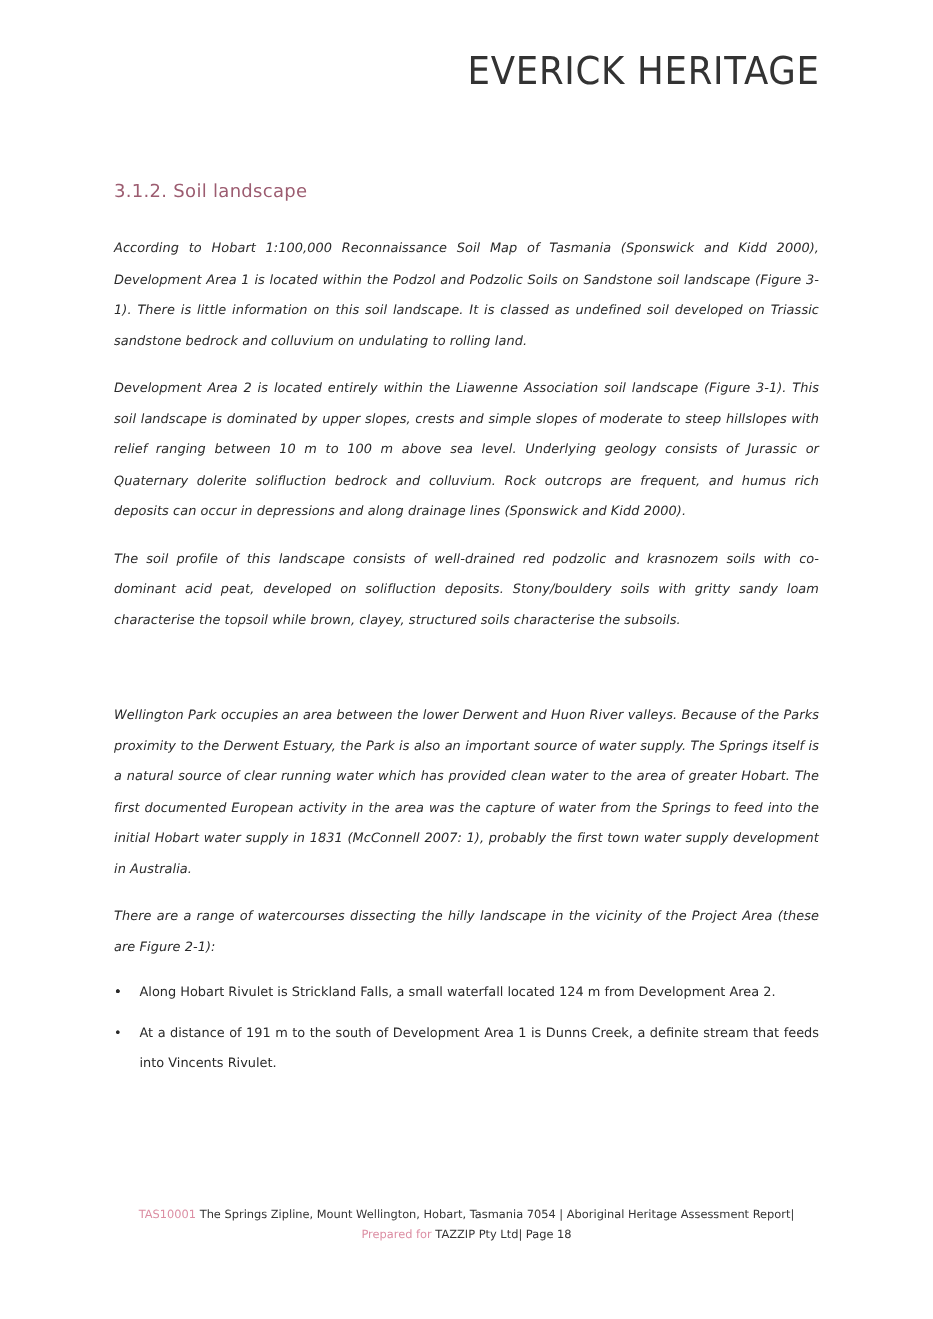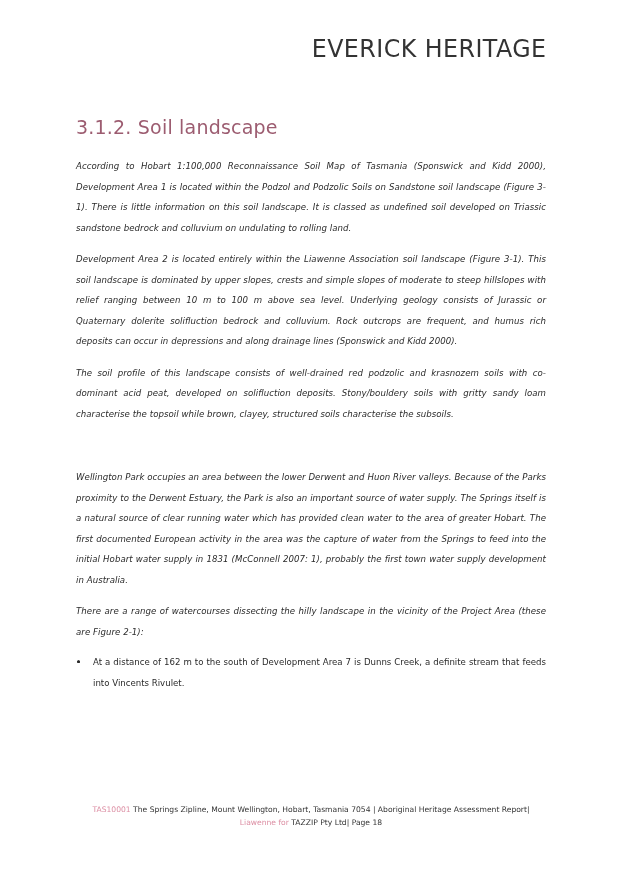--- a/index.html
+++ b/index.html
@@ -1,21 +1,21 @@
 <!DOCTYPE html>
 <html><head>
 <meta charset="utf-8">
 <style>
   html, body { margin: 0; padding: 0; background: #ffffff; }
   body { width: 622px; height: 879px; position: relative; overflow: hidden;
          font-family: "DejaVu Sans", sans-serif; color: #2a2a2a; }
   .logo { position: absolute; top: 33px; right: 75px; font-size: 25.5px; letter-spacing: 0.5px;
           color: #333333; font-family: "DejaVu Sans", sans-serif; font-weight: normal; transform: scaleX(0.93); transform-origin: right; }
   .content { position: absolute; left: 76px; width: 470px; top: 117px; }
-  h2 { font-size: 19px; font-weight: normal; color: #9c5c70; margin: 0; line-height: 20px; letter-spacing: 0.2px; }
+  h2 { font-size: 12px; font-weight: normal; color: #9c5c70; margin: 0; line-height: 20px; letter-spacing: 0.2px; }
   p { font-size: 8.6px; line-height: 20.5px; text-align: justify; margin: 0; letter-spacing: 0.05px; font-style: italic; }
   .gap-h { height: 19px; }
   .gap-p { height: 11px; }
   ul { list-style: none; margin: 0; padding: 0; }
   li { position: relative; padding-left: 17px; font-size: 8.6px; line-height: 20.5px; text-align: justify; margin-bottom: 6px; }
   li .bullet { position: absolute; left: 0; top: 0; }
   .footer { position: absolute; top: 803px; left: 0; width: 622px; text-align: center; font-size: 7.6px; line-height: 13px; color: #333; }
   .pink { color: #dc8ea3; text-align: center; }
 </style>
 </head>
@@ -33,21 +33,21 @@
   <p>The soil profile of this landscape consists of well-drained red podzolic and krasnozem soils with co-dominant acid peat, developed on solifluction deposits. Stony/bouldery soils with gritty sandy loam characterise the topsoil while brown, clayey, structured soils characterise the subsoils.</p>
   <div style="height:24px"></div>
 
   <div class="gap-h"></div>
   <p>Wellington Park occupies an area between the lower Derwent and Huon River valleys. Because of the Parks proximity to the Derwent Estuary, the Park is also an important source of water supply.  The Springs itself is a natural source of clear running water which has provided clean water to the area of greater Hobart. The first documented European activity in the area was the capture of water from the Springs to feed into the initial Hobart water supply in 1831 (McConnell 2007: 1), probably the first town water supply development in Australia.</p>
   <div class="gap-p"></div>
   <p>There are a range of watercourses dissecting the hilly landscape in the vicinity of the Project Area (these are Figure 2-1):</p>
   <div style="height:4px"></div>
   <ul>
     <li><span class="bullet">•</span></li>
-    <li><span class="bullet">•</span></li>
-    <li><span class="bullet">•</span><span>At a distance of 162 m to the south of Development Area 7 is Dunns Creek, a definite stream that feeds into Vincents Rivulet.</span></li>
+    <li><span class="bullet">•</span><span>Along Hobart Rivulet is Strickland Falls, a small waterfall located 124 m from Development Area 2.</span></li>
+    <li><span class="bullet">•</span><span>At a distance of 191 m to the south of Development Area 1 is Dunns Creek, a definite stream that feeds into Vincents Rivulet.</span></li>
   </ul>
 </div>
 
 <div class="footer">
   <div><span class="pink">TAS10001</span><span> The Springs Zipline, Mount Wellington, Hobart, Tasmania 7054 | Aboriginal Heritage Assessment Report|</span></div>
-  <div><span class="pink">Liawenne for </span><span>TAZZIP Pty Ltd| Page 18</span></div>
+  <div><span class="pink">Prepared for </span><span>TAZZIP Pty Ltd| Page 18</span></div>
 </div>
 
 </body></html>

